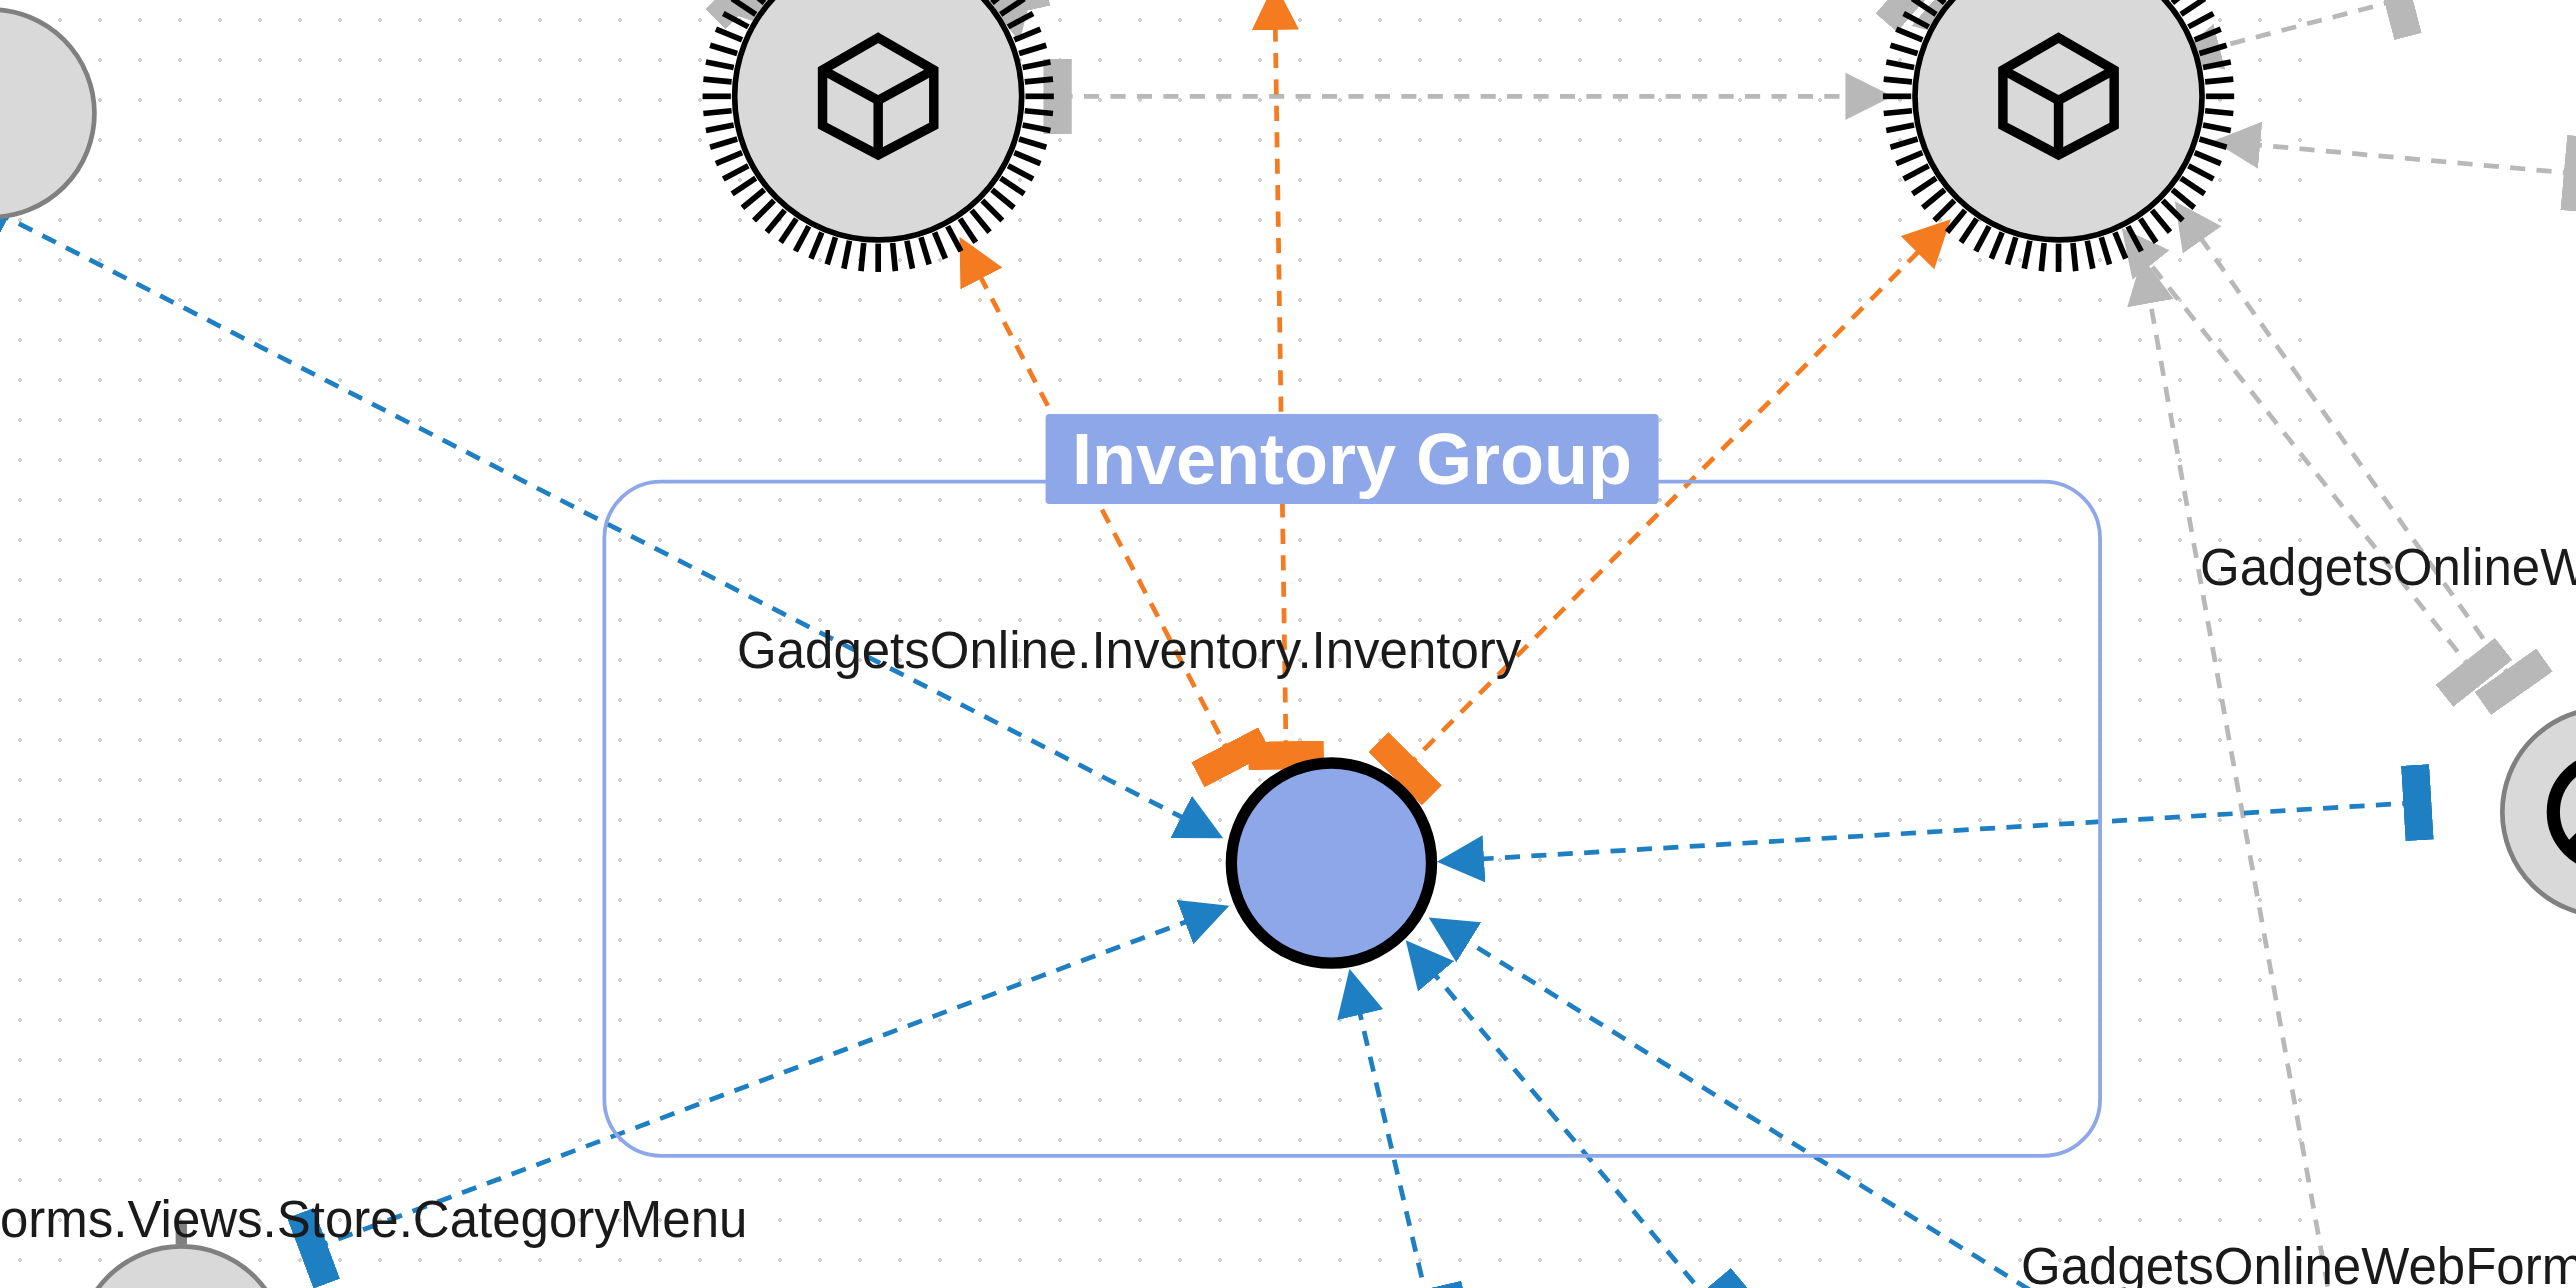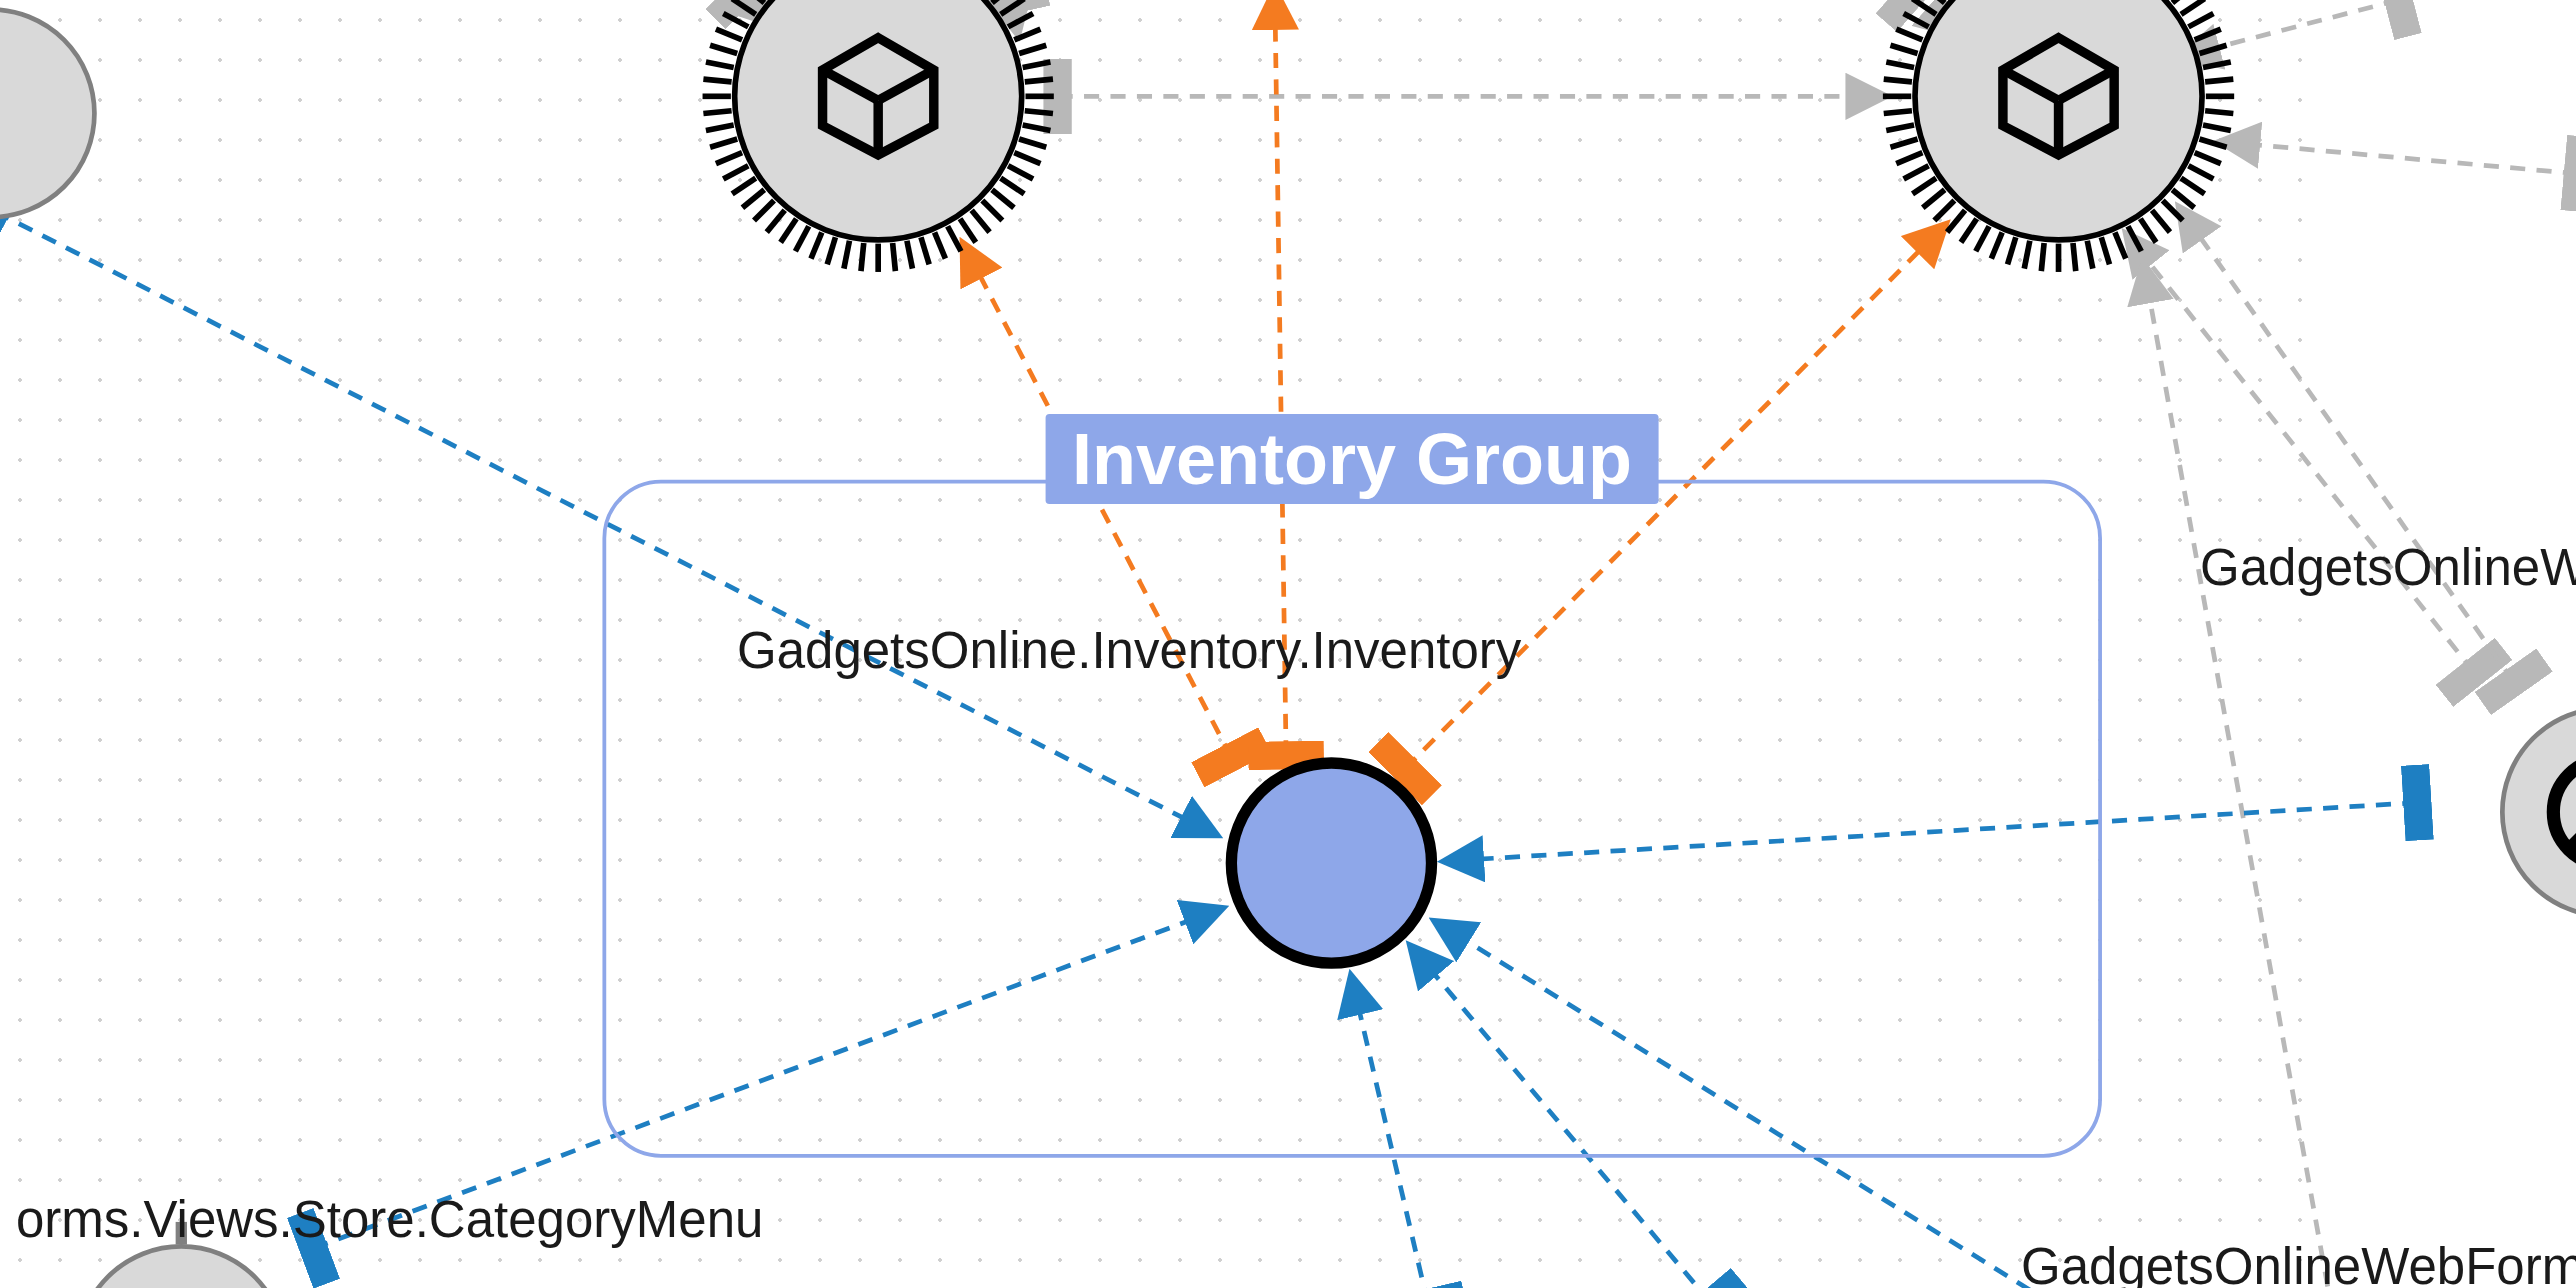--- a/index.html
+++ b/index.html
@@ -267,19 +267,19 @@
           <line x1="2480" y1="1600" x2="2560" y2="1520" stroke="#000000" stroke-width="14"></line>
         </g>
         <circle cx="-10" cy="120" r="110" fill="#d9d9d9" stroke="#808080" stroke-width="5"></circle>
       </g>
   </svg>
 
   <div class="group-title" style="left: 1352px; top: 414px;">Inventory Group</div>
 
   <div class="node-label" style="left: 737px; top: 621px;">GadgetsOnline.Inventory.Inventory</div>
 
-  <div class="node-label" style="left: 16px; top: 1190px;">orms.Views.Store.CategoryMenu</div>
+  <div class="node-label" style="left: 0px; top: 1190px;">orms.Views.Store.CategoryMenu</div>
 
   <div class="node-label" style="left: 2200px; top: 538px;">GadgetsOnlineWebFor</div>
 
   <div class="node-label" style="left: 2021px; top: 1237px;">GadgetsOnlineWebForms._D</div>
 </div>
 
 
 </body></html>

